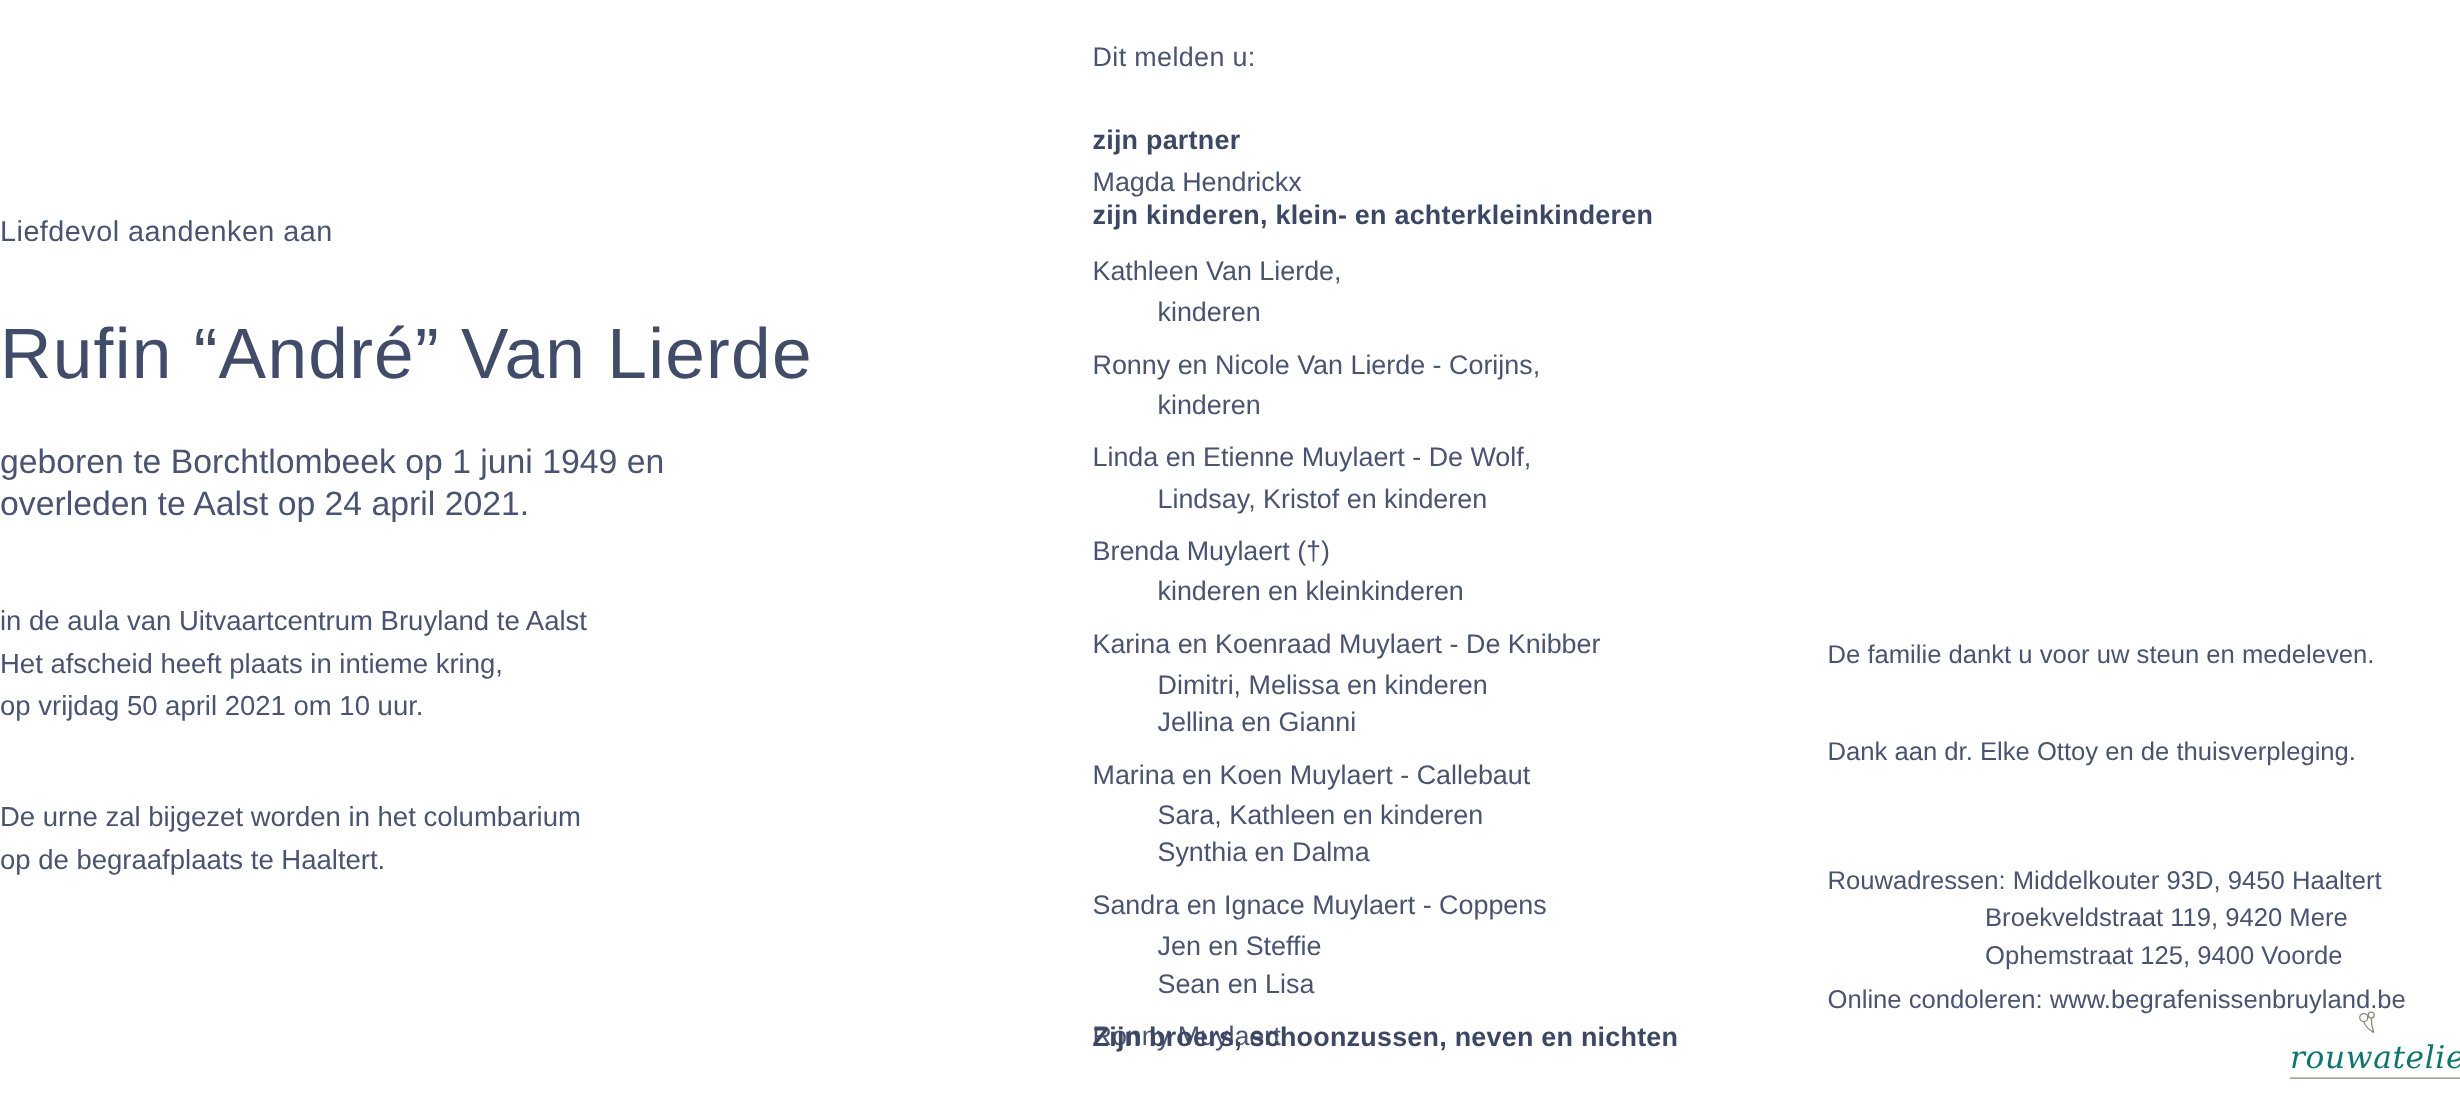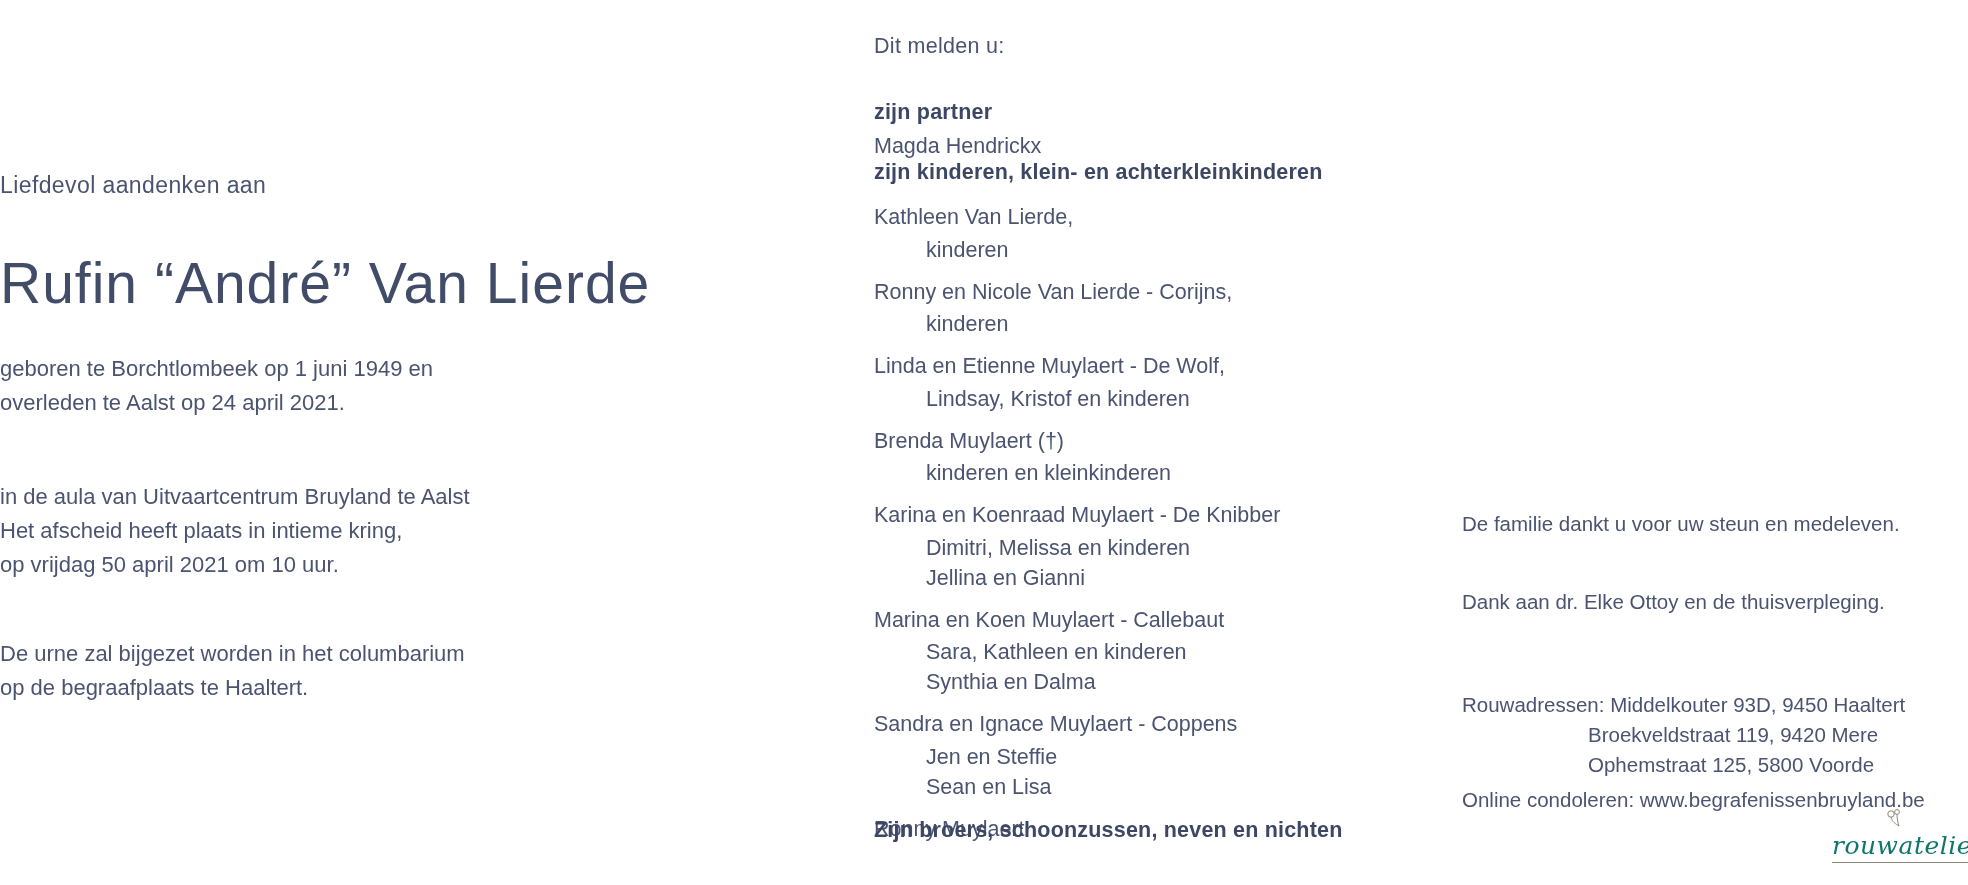--- a/index.html
+++ b/index.html
@@ -47,21 +47,21 @@
     font-weight: 400;
     letter-spacing: 1px;
     color: #414c68;
     white-space: nowrap;
   }
   .birth-death {
     position: absolute;
     top: 352px;
     left: 0;
     width: 770px;
-    font-size: 22px;
+    font-size: 27px;
     line-height: 34px;
     color: #4a5470;
   }
   .ceremony {
     position: absolute;
     top: 480px;
     left: 0;
     width: 770px;
     font-size: 22px;
     line-height: 34px;
@@ -274,21 +274,21 @@
   <div class="right-col">
     <div class="thanks-1">De familie dankt u voor uw steun en medeleven.</div>
     <div class="thanks-2">Dank aan dr. Elke Ottoy en de thuisverpleging.</div>
 
     <div class="addr-block">
       <div class="addr-line">
         <span>Rouwadressen:</span>
         <span>Middelkouter 93D, 9450 Haaltert</span>
       </div>
       <div class="addr-line addr-indent">Broekveldstraat 119, 9420 Mere</div>
-      <div class="addr-line addr-indent">Ophemstraat 125, 5800 Voorde</div>
+      <div class="addr-line addr-indent">Ophemstraat 125, 9400 Voorde</div>
     </div>
 
     <div class="condo">Online condoleren: www.begrafenissenbruyland.be</div>
 
     <div class="logo">
       <svg class="logo-mark" viewBox="0 0 26 22">
         <circle cx="9" cy="7" r="3.2" fill="none" stroke="#8d8676" stroke-width="1"></circle>
         <circle cx="15" cy="5" r="2.4" fill="none" stroke="#8d8676" stroke-width="1"></circle>
         <path d="M9 10 C10 15, 14 17, 17 19" fill="none" stroke="#8d8676" stroke-width="1"></path>
         <path d="M15 7.5 C15 12, 16 16, 17 19" fill="none" stroke="#8d8676" stroke-width="1"></path>

